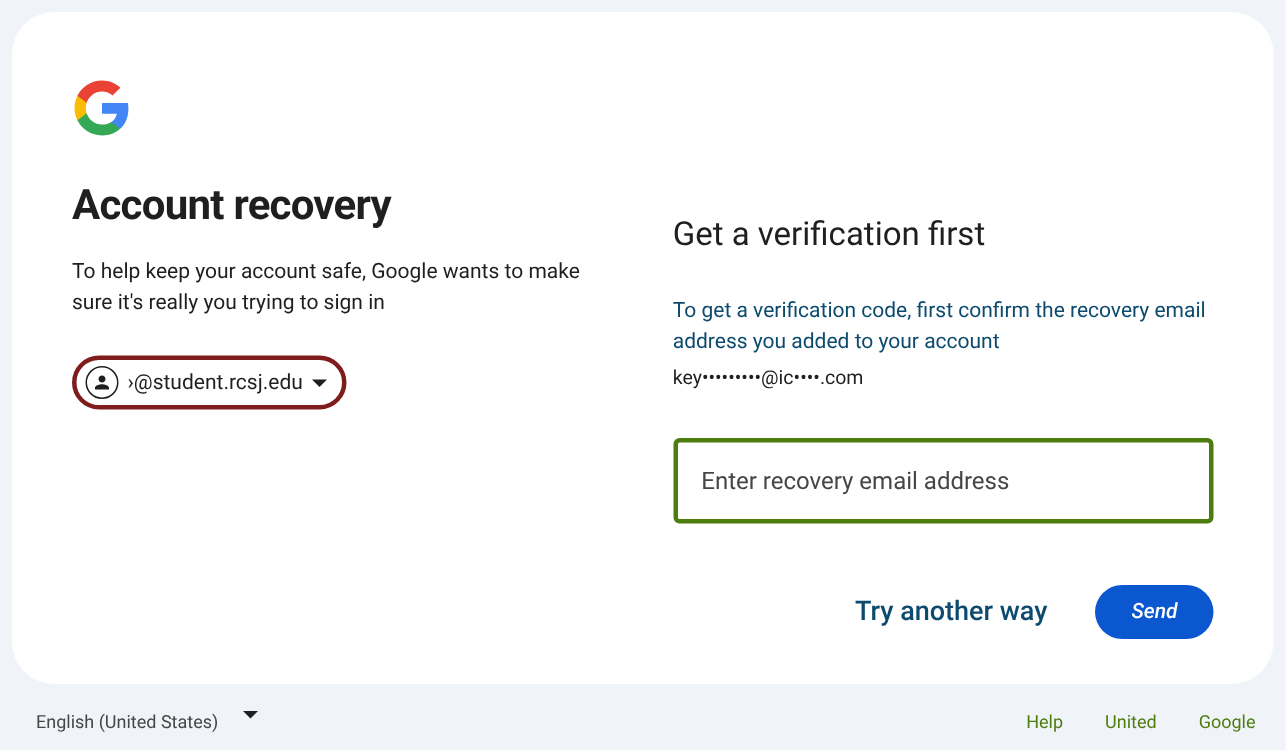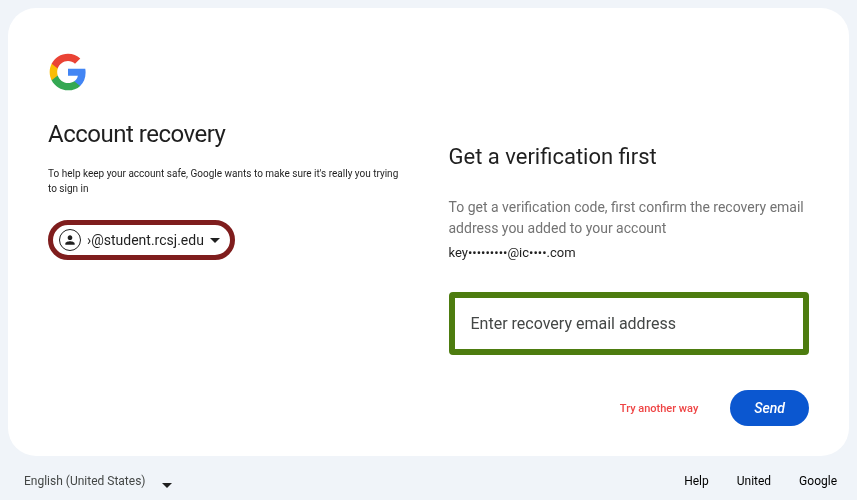--- a/index.html
+++ b/index.html
@@ -27,35 +27,35 @@
     .right-col {
       flex: 1;
       display: flex;
       flex-direction: column;
       padding-top: 100px;
     }
     .logo {
       margin-bottom: 24px;
     }
     .title {
-      font-size: 24px;
-      font-weight: 400;
+      font-size: 28px;
+      font-weight: 700;
       margin-bottom: 18px;
       letter-spacing: -0.5px;
     }
     .subtitle {
-      font-size: 10px;
+      font-size: 14px;
       line-height: 1.5;
       color: #1f1f1f;
       margin-bottom: 24px;
     }
     .account-chip {
       display: inline-flex;
       align-items: center;
-      border: 5px solid #7f1d1d;
+      border: 3px solid #7f1d1d;
       border-radius: 20px;
       padding: 4px 10px 4px 6px;
       gap: 6px;
       cursor: pointer;
       max-width: 250px;
     }
     .avatar-icon {
       width: 22px;
       height: 22px;
       border-radius: 50%;
@@ -81,50 +81,50 @@
       flex-shrink: 0;
     }
     .verify-heading {
       font-size: 22px;
       font-weight: 400;
       margin-bottom: 28px;
     }
     .verify-text {
       font-size: 14px;
       line-height: 1.5;
-      color: #737373;
+      color: #0c4a6e;
       margin-bottom: 6px;
     }
     .masked-email {
       font-size: 13px;
       margin-bottom: 32px;
     }
     .input-field {
       width: 100%;
-      border: 6px solid #4d7c0f;
+      border: 3px solid #4d7c0f;
       border-radius: 4px;
       padding: 16px;
       font-size: 16px;
       font-family: inherit;
       color: #444746;
       outline: none;
     }
     .input-field::placeholder { color: #444746; }
     .actions {
       margin-top: auto;
       display: flex;
       justify-content: flex-end;
       align-items: center;
       gap: 24px;
     }
     .link-btn {
       background: none;
       border: none;
-      color: #ef4444;
-      font-size: 11px;
+      color: #0c4a6e;
+      font-size: 18px;
       font-weight: 500;
       cursor: pointer;
       font-family: inherit;
       padding: 8px;
     }
     .primary-btn {
       background: #0b57d0;
       color: #fff;
       border: none;
       border-radius: 20px;
@@ -138,31 +138,31 @@
     .footer {
       display: flex;
       justify-content: space-between;
       align-items: center;
       padding: 4px 20px;
       font-size: 12px;
       color: #444746;
     }
     .lang-select {
       display: flex;
-      align-items: flex-end;
+      align-items: flex-start;
       gap: 16px;
       cursor: pointer;
       padding: 6px 4px;
     }
     .footer-links {
       display: flex;
       gap: 28px;
     }
     .footer-links a {
-      color: #000000;
+      color: #4d7c0f;
       text-decoration: none;
       cursor: pointer;
     }
   </style>
 </head>
 <body>
 
 <div class="card">
   <div class="left-col">
     <div class="logo">

